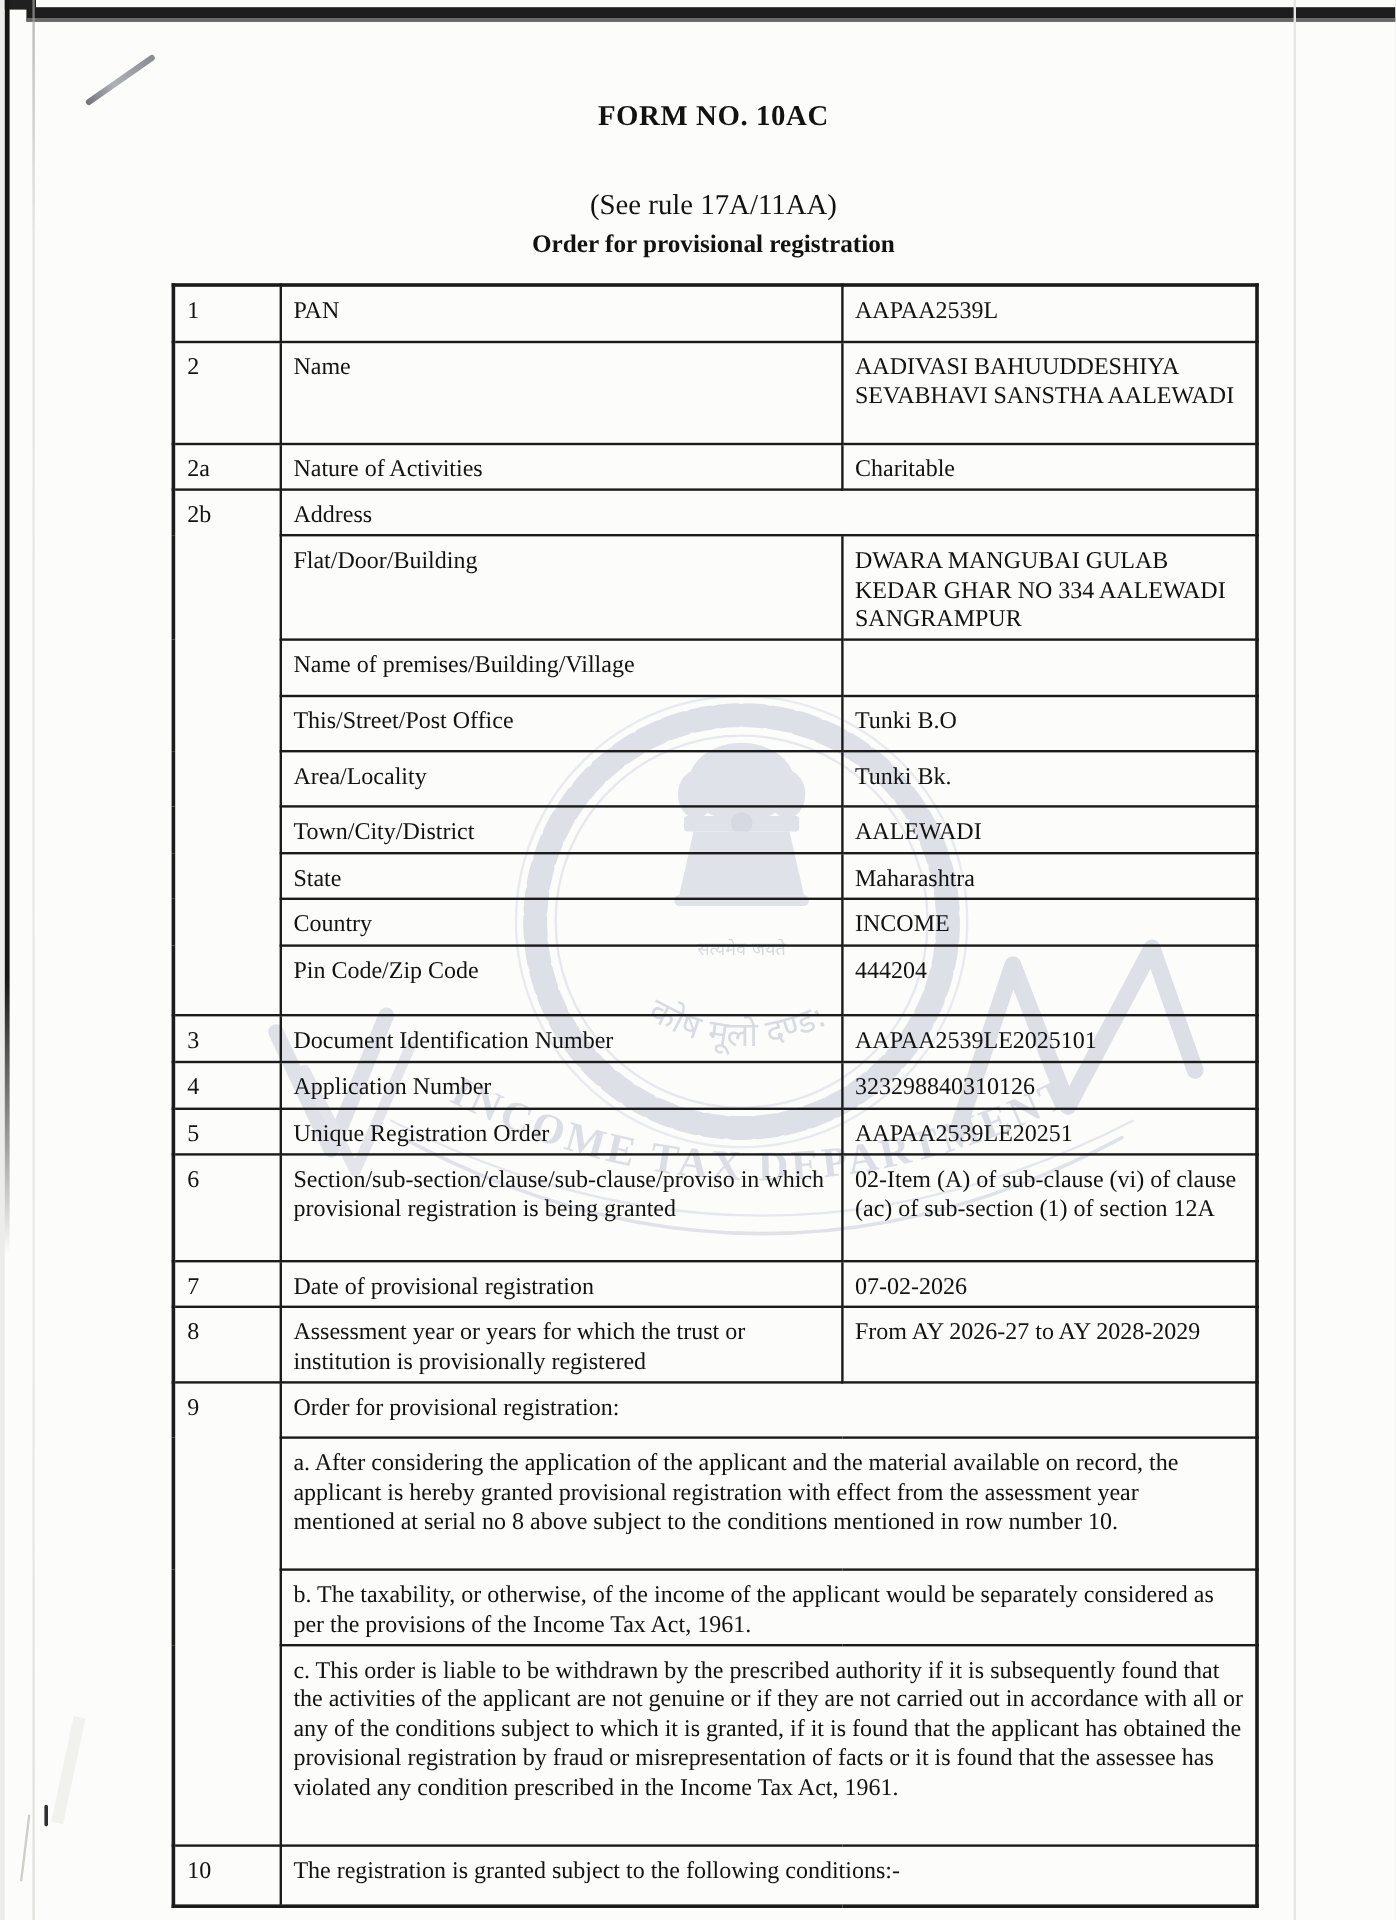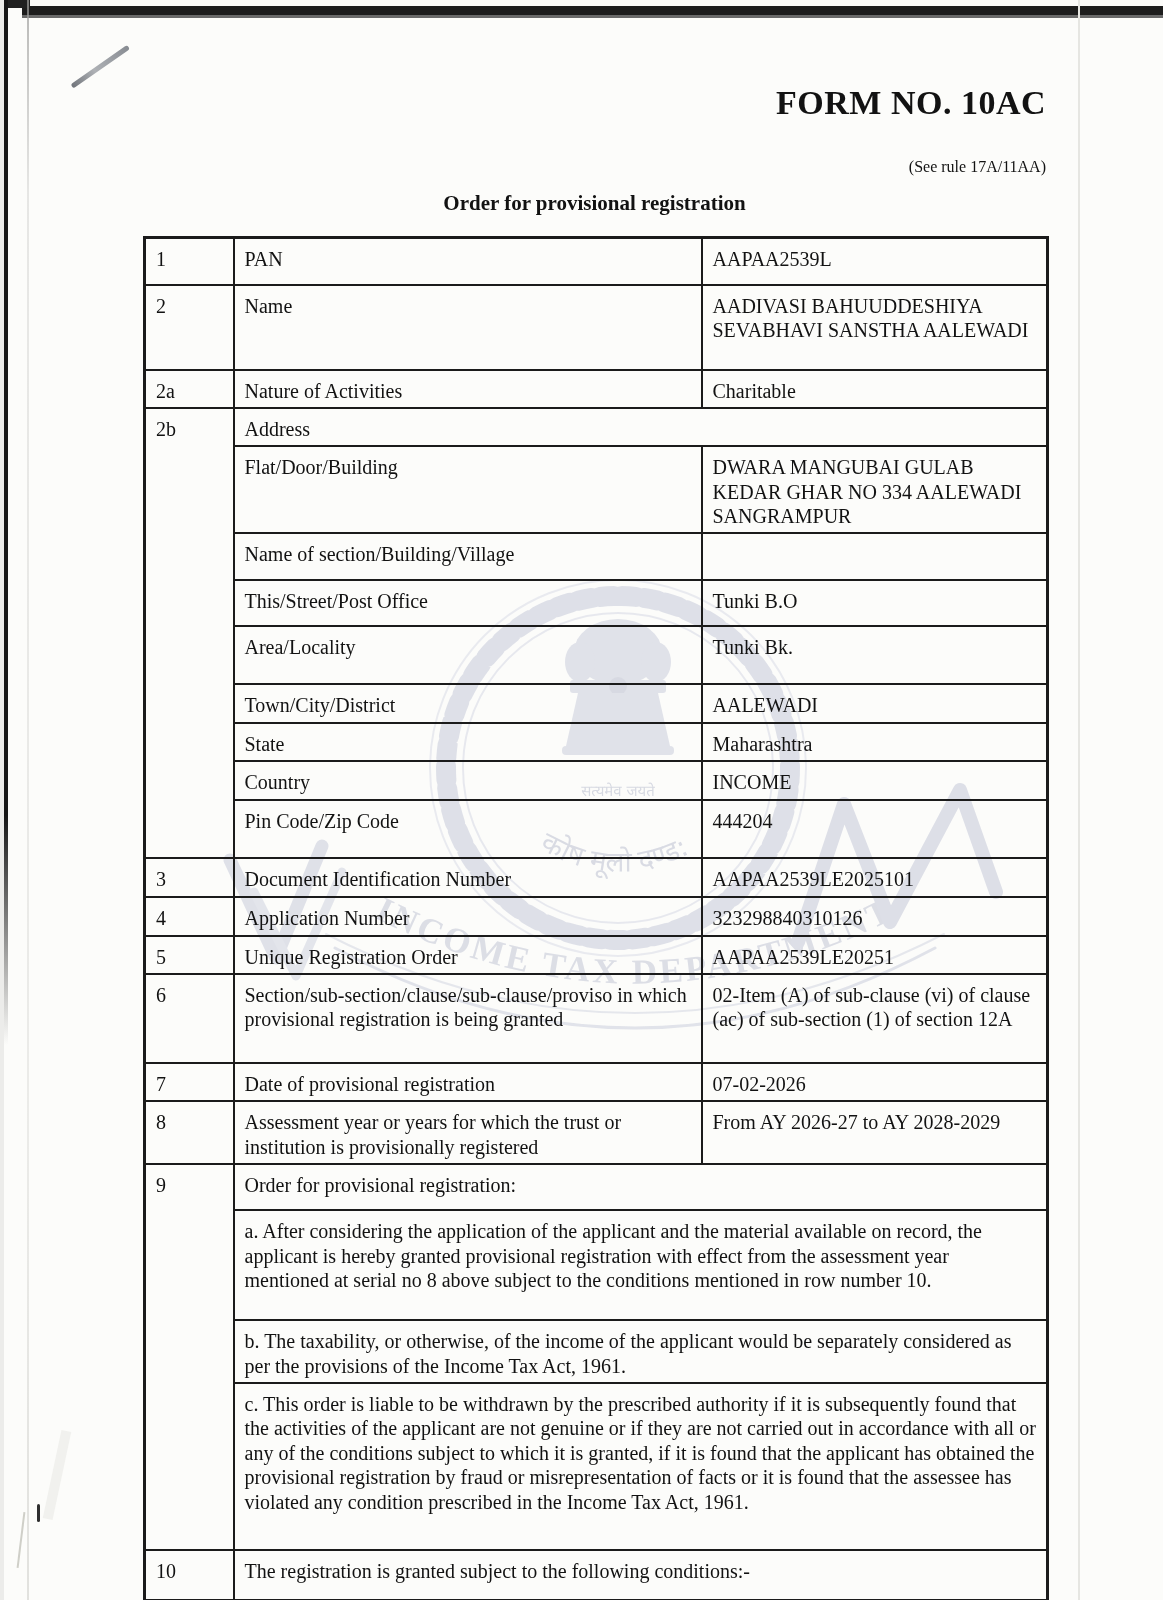--- a/index.html
+++ b/index.html
@@ -21,22 +21,22 @@
   .edge-right{position:absolute;left:1078px;top:0;width:2px;height:100%;background:#e6e6e2;}
   .pen-mark{position:absolute;left:72px;top:84px;width:69px;height:5px;border-radius:4px;
     background:linear-gradient(90deg,#70747a,#aeb1b5 40%,#888c92);
     transform:rotate(-35deg);transform-origin:left center;}
   .scratch-1{position:absolute;left:20px;top:1512px;width:2px;height:56px;background:#cfcfc8;transform:rotate(7deg);}
   .scratch-2{position:absolute;left:37px;top:1504px;width:3px;height:18px;background:#2f2f2f;border-radius:2px;}
   .smudge{position:absolute;left:52px;top:1430px;width:10px;height:90px;background:#f1f1ee;transform:rotate(12deg);}
 
   
   .header{position:absolute;left:143px;top:0;width:903px;text-align:center;}
-  .doc-title{position:absolute;left:0;top:84px;width:100%;font-size:34px;font-weight:bold;letter-spacing:.5px;text-align:right;}
-  .doc-rule{position:absolute;left:0;top:158px;width:100%;font-size:16px;text-align:right;}
+  .doc-title{position:absolute;left:0;top:84px;width:100%;font-size:24px;font-weight:bold;letter-spacing:.5px;}
+  .doc-rule{position:absolute;left:0;top:158px;width:100%;font-size:24px;}
   .doc-subtitle{position:absolute;left:0;top:191px;width:100%;font-size:21px;font-weight:bold;}
 
   
   .watermark{position:absolute;left:150px;top:560px;width:880px;height:510px;pointer-events:none;}
 
   
   table.form{
     position:absolute;left:143px;top:236px;width:903px;
     border-collapse:collapse;table-layout:fixed;
     background:transparent;
@@ -137,28 +137,28 @@
       </tr>
       <tr style="height:37px">
         <td class="num" rowspan="9">2b</td>
         <td colspan="2">Address</td>
       </tr>
       <tr style="height:85px">
         <td>Flat/Door/Building</td>
         <td>DWARA MANGUBAI GULAB KEDAR GHAR NO 334 AALEWADI SANGRAMPUR</td>
       </tr>
       <tr style="height:47px">
-        <td>Name of section/Building/Village</td>
+        <td>Name of premises/Building/Village</td>
         <td></td>
       </tr>
       <tr style="height:46px">
         <td>This/Street/Post Office</td>
         <td>Tunki B.O</td>
       </tr>
-      <tr style="height:58px">
+      <tr style="height:46px">
         <td>Area/Locality</td>
         <td>Tunki Bk.</td>
       </tr>
       <tr style="height:38px">
         <td>Town/City/District</td>
         <td>AALEWADI</td>
       </tr>
       <tr style="height:38px">
         <td>State</td>
         <td>Maharashtra</td>

